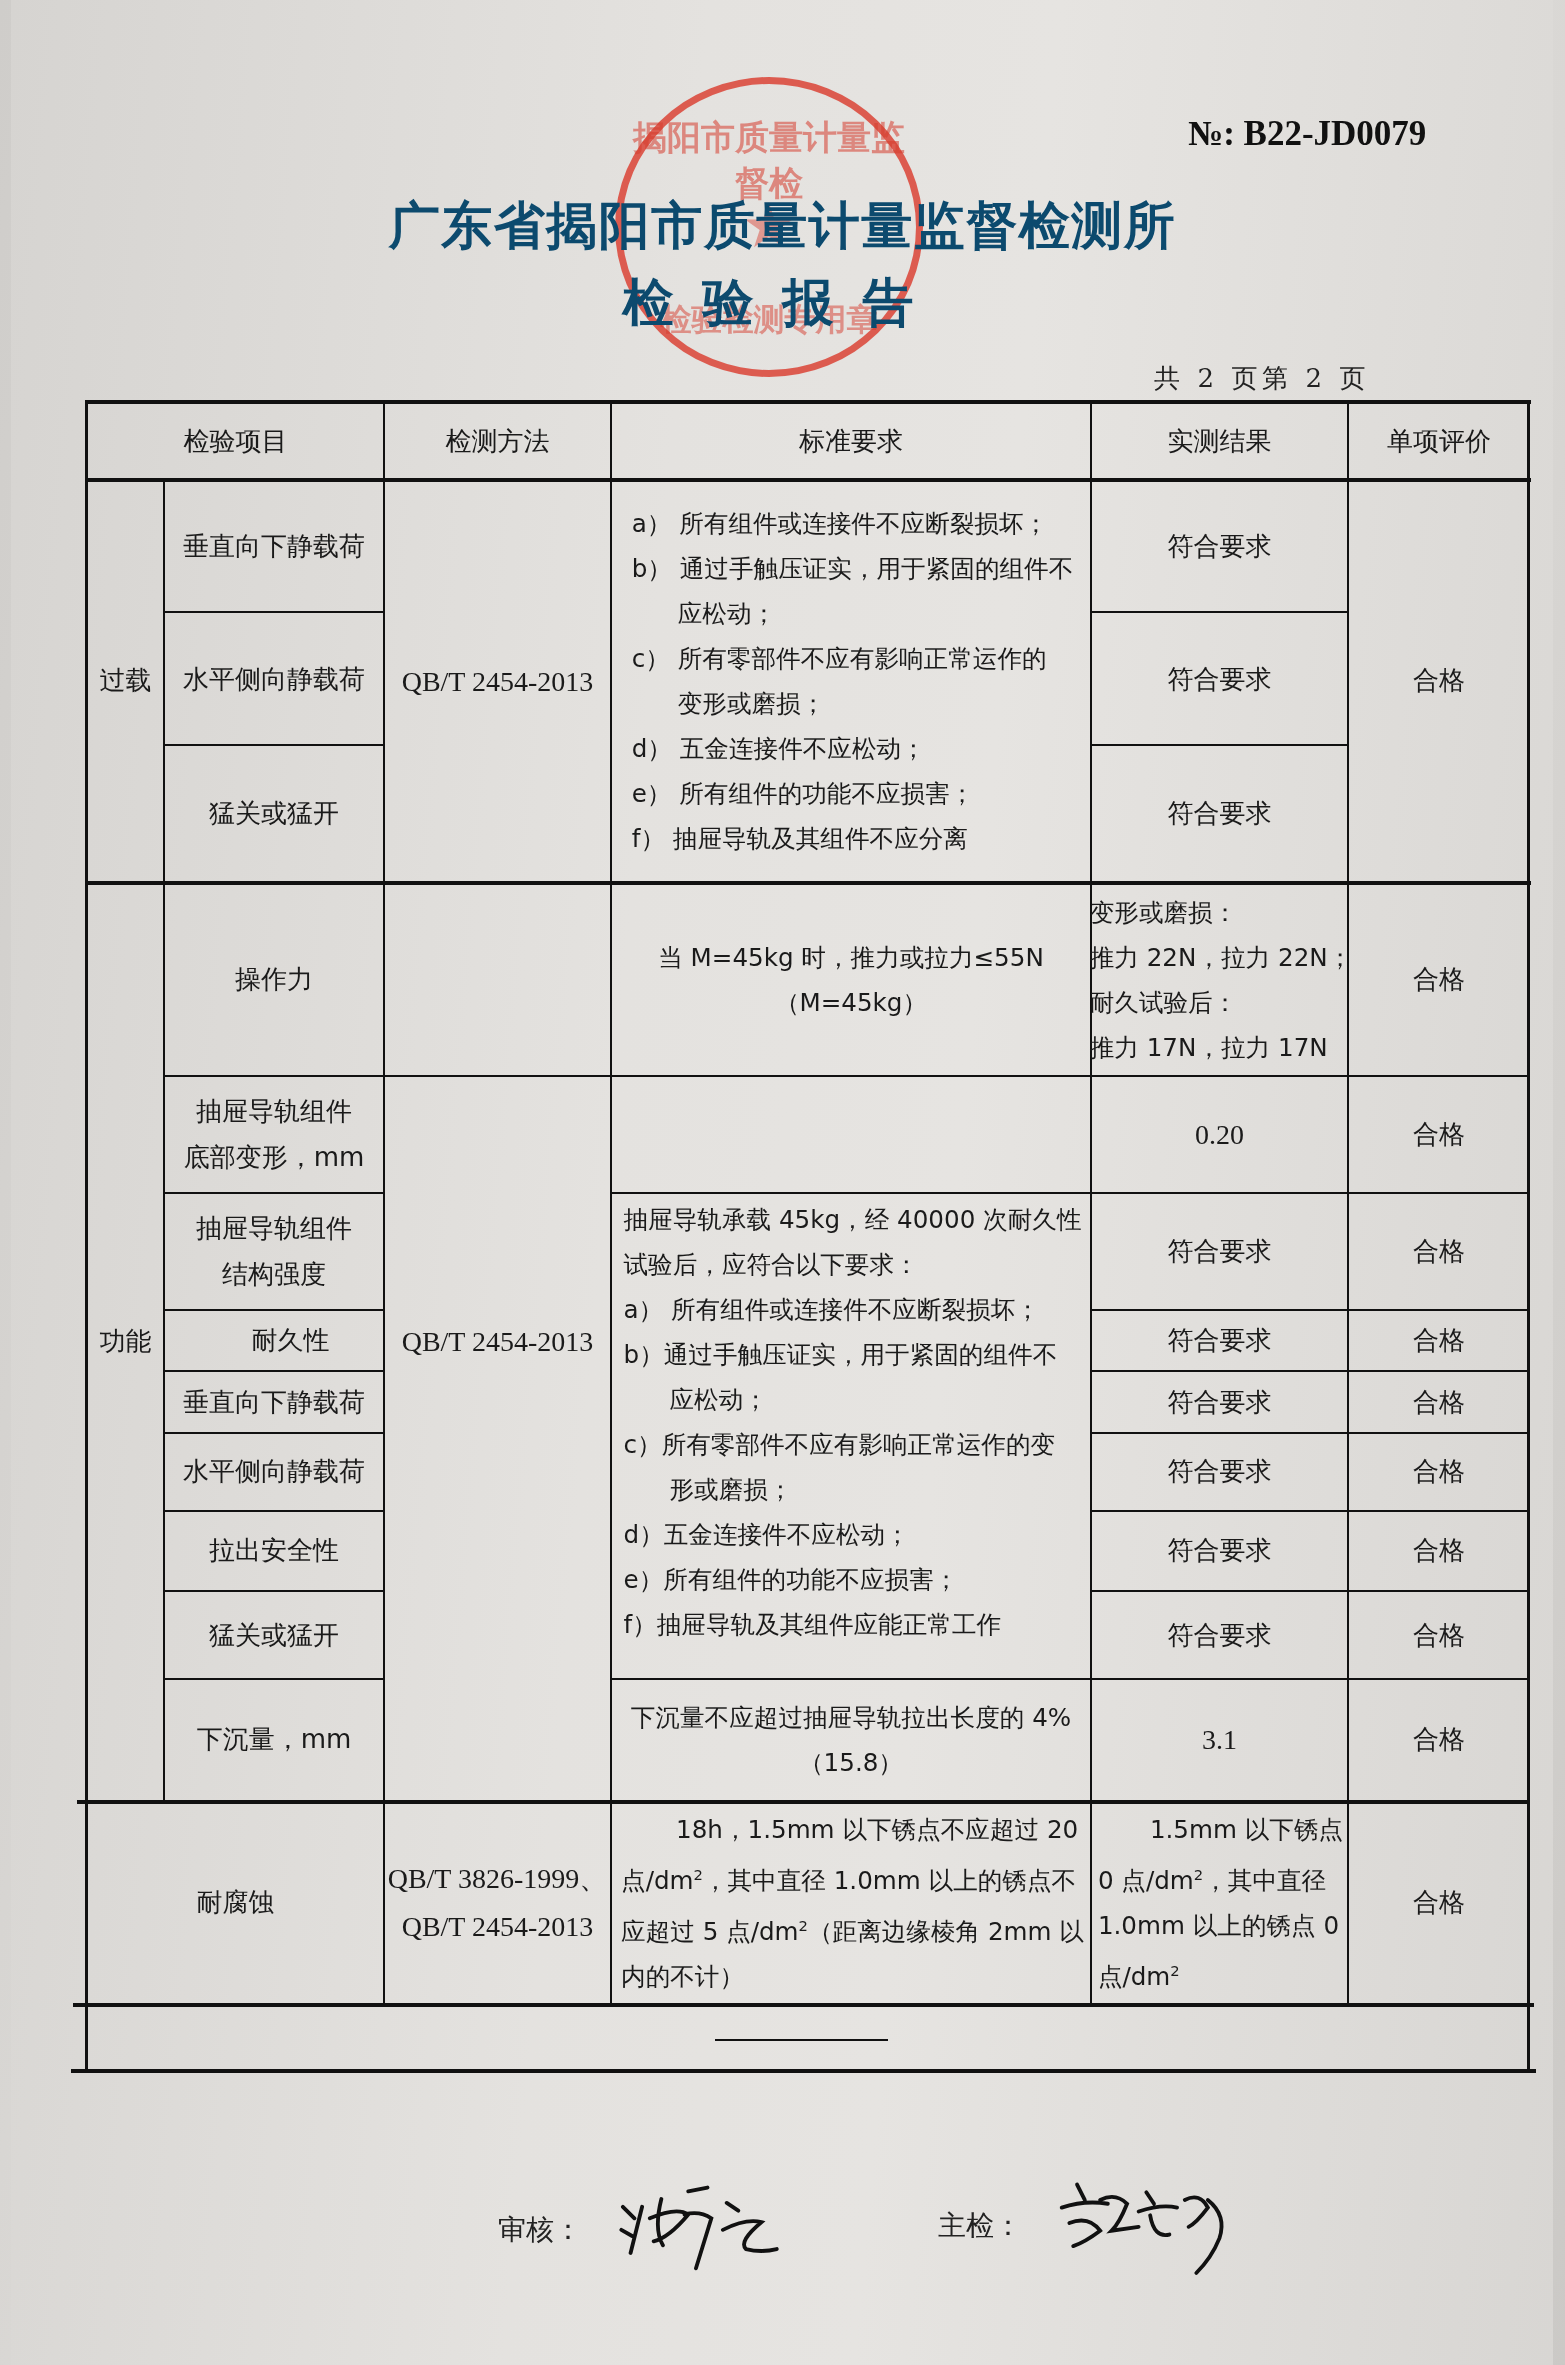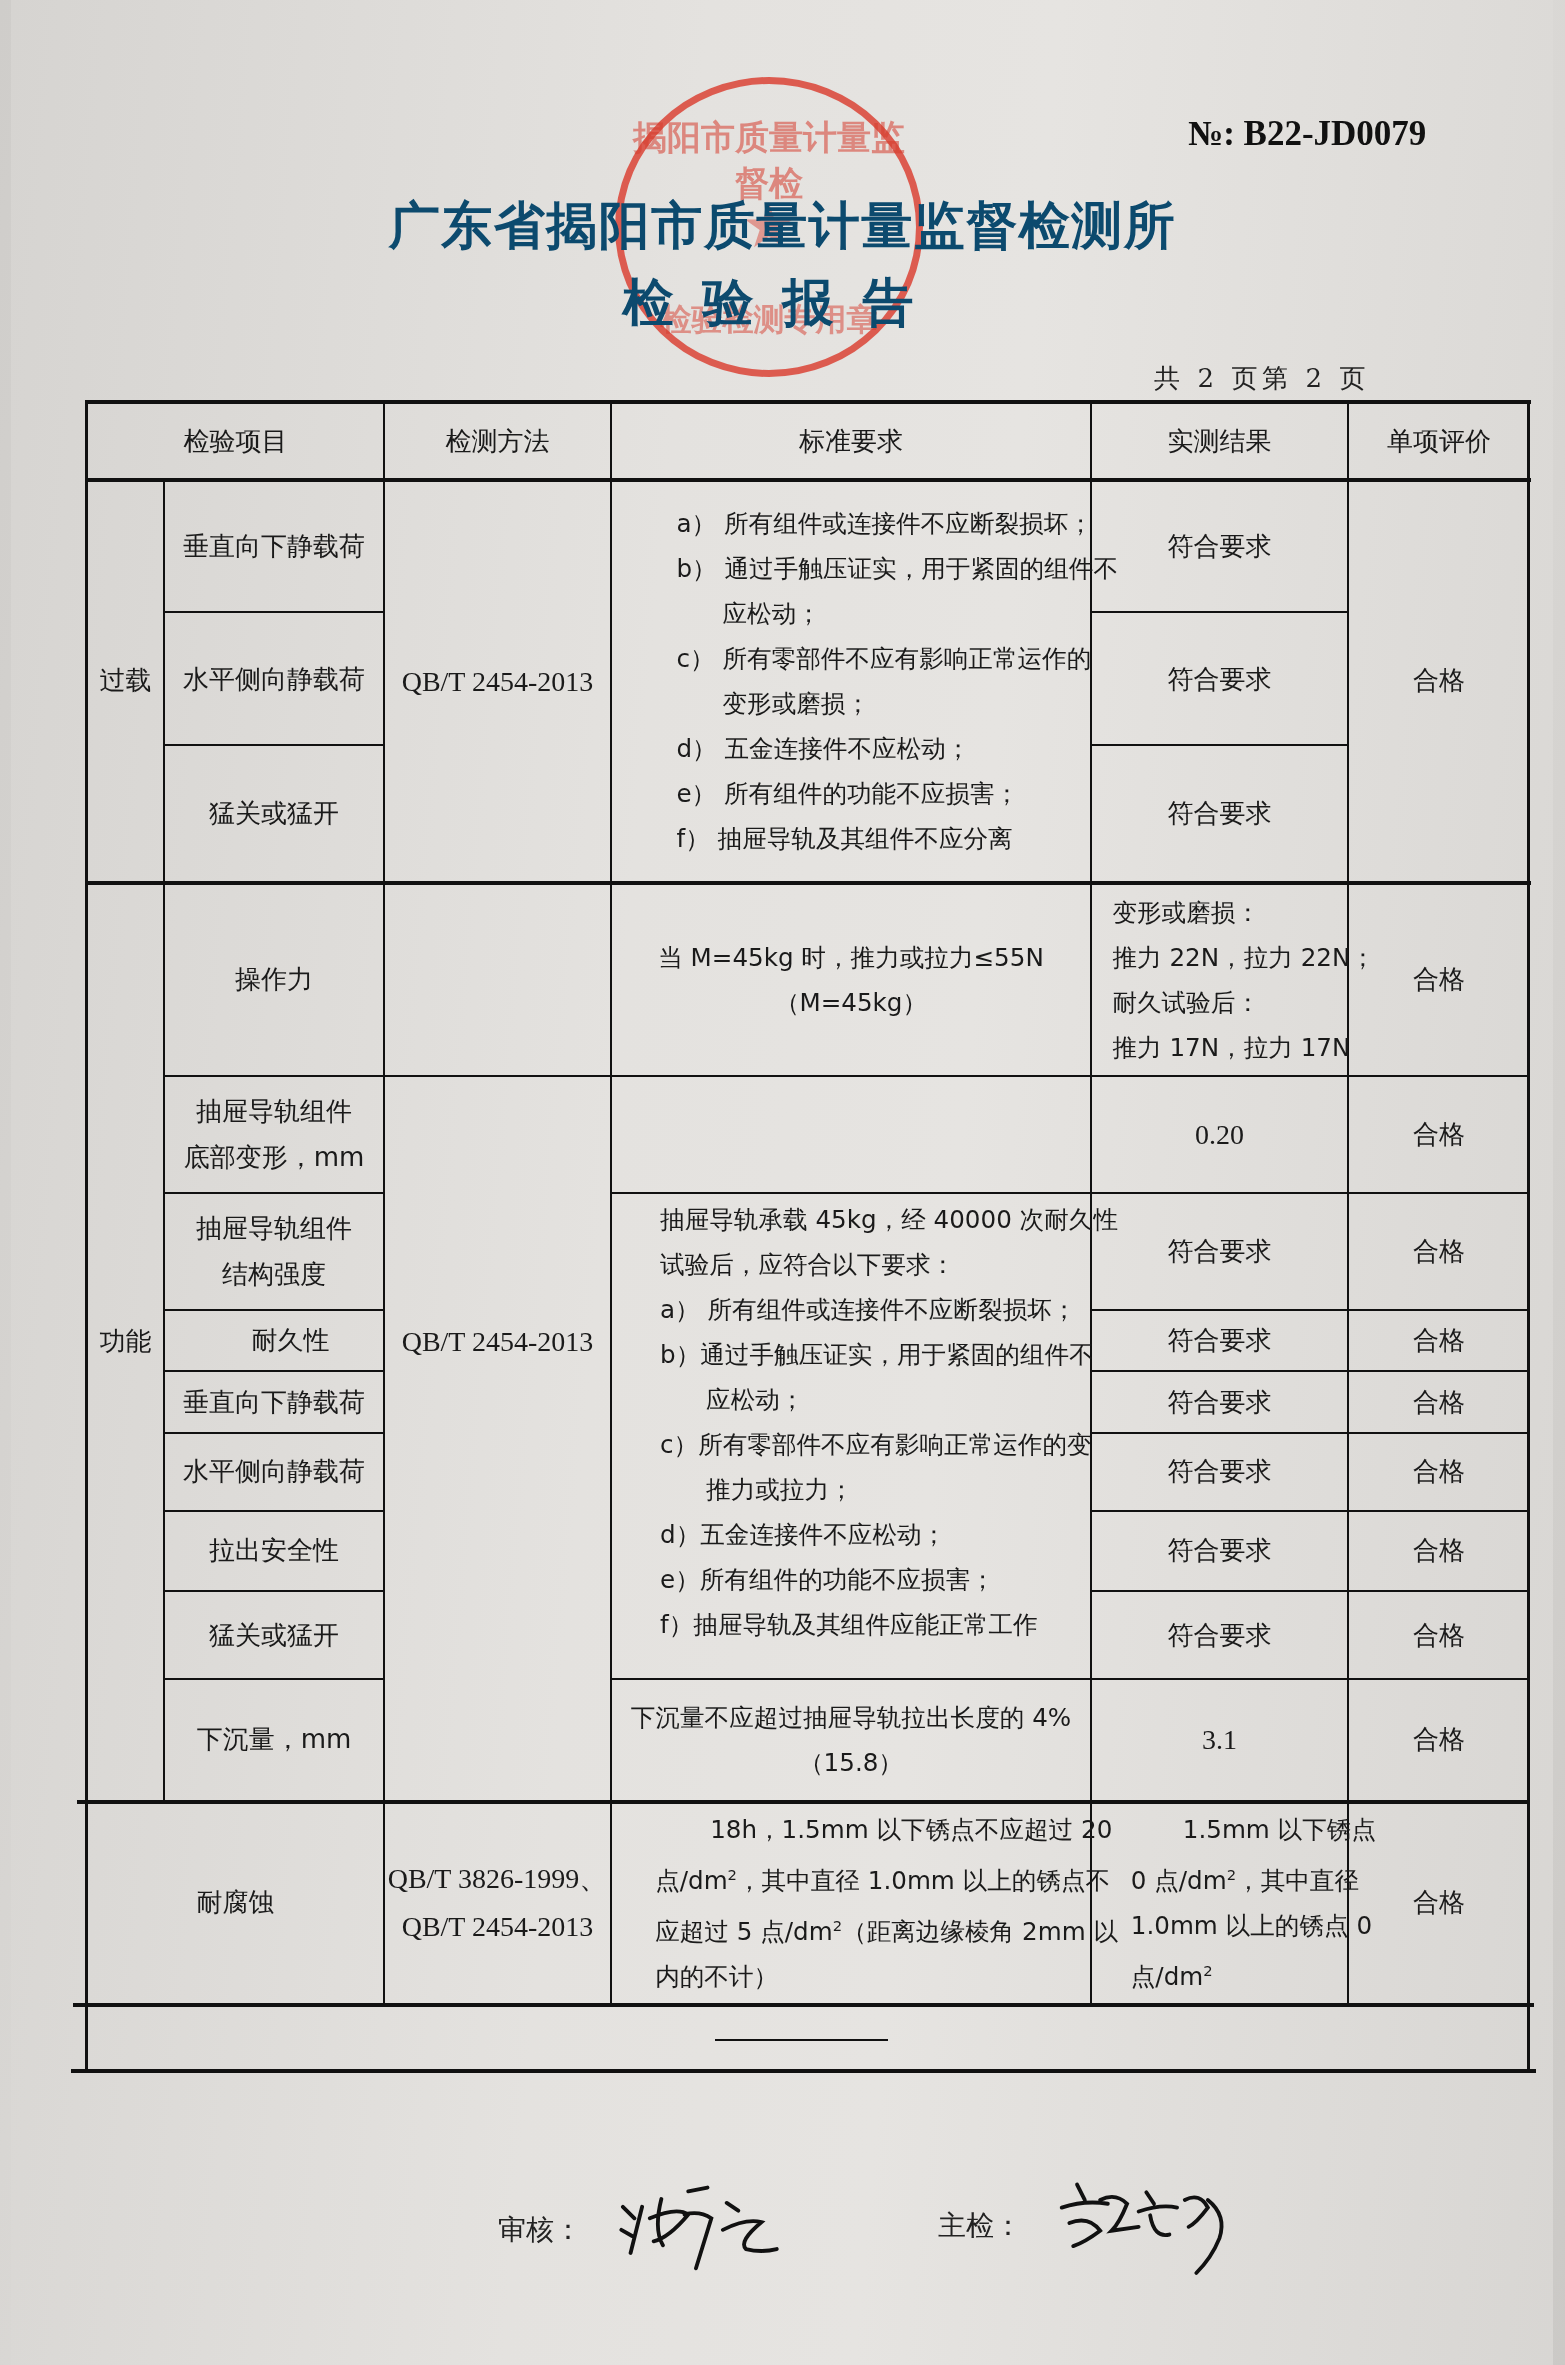--- a/index.html
+++ b/index.html
@@ -46,21 +46,21 @@
     position:absolute; left:1154px; top:361px; font-size:26px; letter-spacing:4.6px;
     font-family:"DejaVu Serif", serif; color:#222;
   }
   .grid { position:absolute; left:0; top:0; width:1565px; height:2366px; }
   .cell {
     position:absolute; box-sizing:border-box;
     display:flex; align-items:center; justify-content:center; text-align:center;
     font-size:26px; line-height:1.75; color:#1a1a1a;
     font-family:"DejaVu Sans", sans-serif;
   }
-  .cell.left { justify-content:flex-end; text-align:left;margin-left:28px; }
+  .cell.left { justify-content:center; text-align:left; }
   .cell.serif { font-family:"Liberation Serif", serif; font-size:28px; }
   .hline { position:absolute; background:#111; }
   .vline { position:absolute; background:#111; }
   .req { font-family:"DejaVu Sans", sans-serif; font-size:24.6px; line-height:45px; }
   .req div { white-space:nowrap; }
   .req .ind { padding-left:46px; }
   .sig-label { position:absolute; font-family:"DejaVu Sans", sans-serif; font-size:28px; color:#222; }
   .signature { position:absolute; }
   .shortline { position:absolute; left:715px; top:2039px; width:173px; height:2.3px; background:#111; }
   sup { font-size:60%; }
@@ -173,21 +173,21 @@
   <div class="cell" style="left:1350px;top:1077px;width:178px;height:115px;">合格</div>
 
   <div class="cell left req" style="left:615px;top:1194px;width:475px;height:484px;align-items:flex-start;padding-top:3.1px;">
     <div>
       <div>抽屉导轨承载 45kg，经  40000 次耐久性</div>
       <div>试验后，应符合以下要求：</div>
       <div>a） 所有组件或连接件不应断裂损坏；</div>
       <div>b）通过手触压证实，用于紧固的组件不</div>
       <div class="ind">应松动；</div>
       <div>c）所有零部件不应有影响正常运作的变</div>
-      <div class="ind">推力或拉力；</div>
+      <div class="ind">形或磨损；</div>
       <div>d）五金连接件不应松动；</div>
       <div>e）所有组件的功能不应损害；</div>
       <div>f）抽屉导轨及其组件应能正常工作</div>
     </div>
   </div>
 
   <div class="cell" style="left:165px;top:1194px;width:218px;height:115px;padding:0 18.5px;">抽屉导轨组件结构强度</div>
   <div class="cell" style="left:1092px;top:1194px;width:255px;height:115px;">符合要求</div>
   <div class="cell" style="left:1350px;top:1194px;width:178px;height:115px;">合格</div>
 

